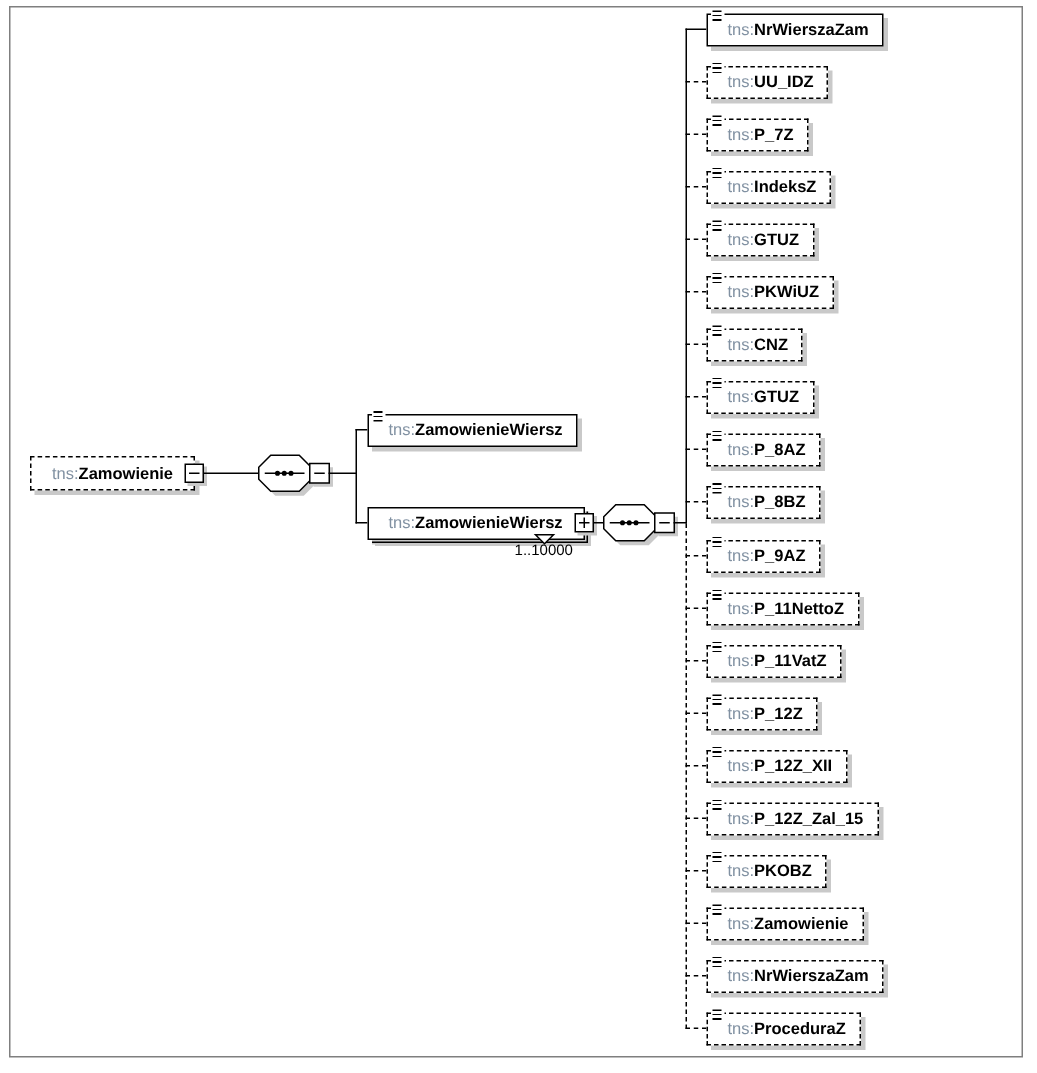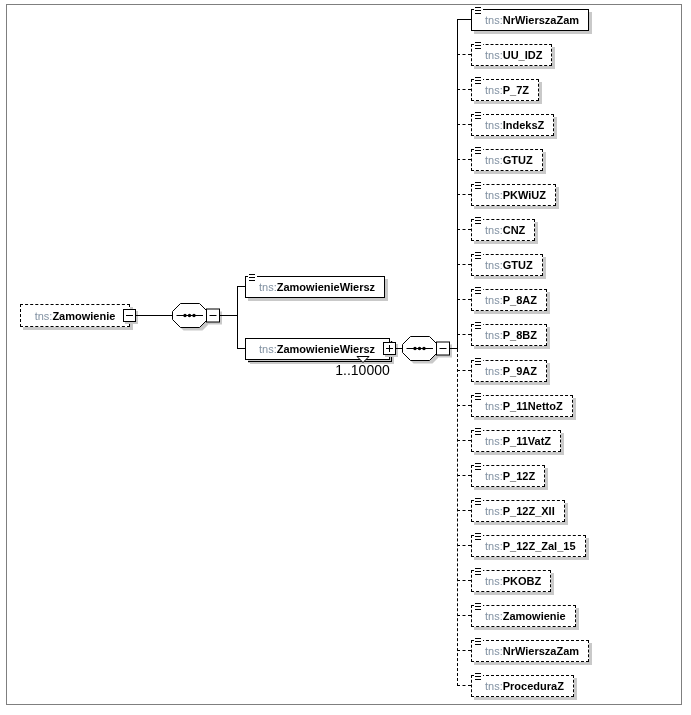--- a/index.html
+++ b/index.html
@@ -41,21 +41,21 @@
   .vline{position:absolute;width:1px;background:#000;}
   .vline.dash{background:none;border-left:1px dashed #000;width:0;}
   
   .pm{
     position:absolute;width:13px;height:13px;background:#fff;border:1px solid #000;
     box-sizing:border-box;box-shadow:2px 2px 0 #c9c9c9;
   }
   .pm::before{content:"";position:absolute;left:2px;top:5px;width:7px;height:1px;background:#000;}
   .pm.plus::after{content:"";position:absolute;left:5px;top:2px;width:1px;height:7px;background:#000;}
   .occ{
-    position:absolute;color:#000;font-size:14px;text-align:center;
+    position:absolute;color:#000;font-size:10px;text-align:center;
   }
   svg{position:absolute;overflow:visible;}
 </style>
 </head>
 <body>
 
 <div id="canvas">
   <div id="frame"></div>
 
   <div class="el opt center" style="left:20px;top:304px;width:110px;height:23px;">

